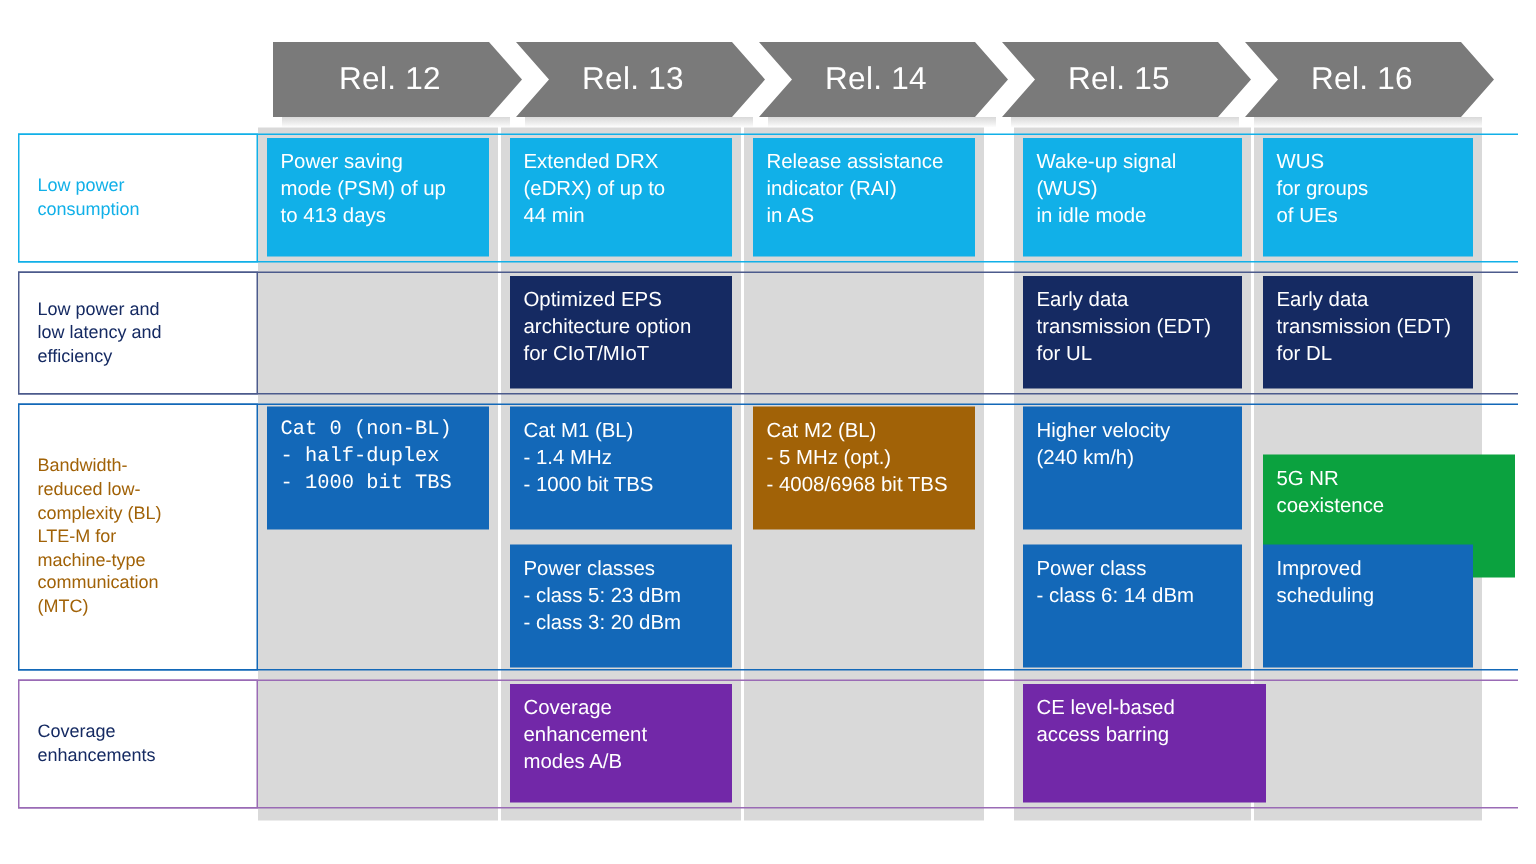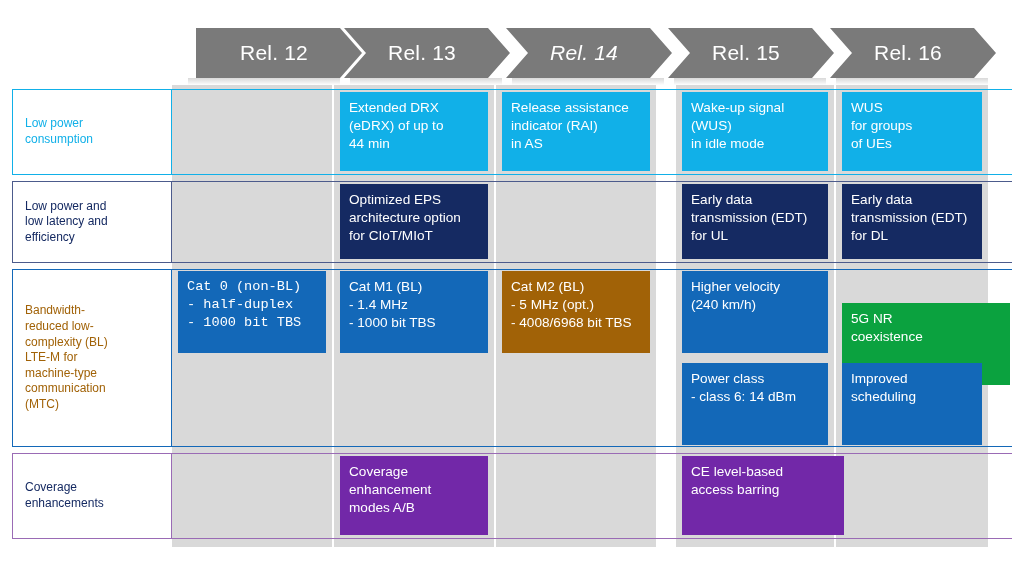--- a/index.html
+++ b/index.html
@@ -86,29 +86,29 @@
   
   .bandline{
     position:absolute;left:12px;width:1000px;height:1px;z-index:6;
   }
 </style>
 </head>
 <body>
 
 <div id="roadmap-header">
     <div class="chev-shadow" style="left: 6px; width: 152px;"></div>
-    <div class="chevron chev-first" style="left: 14px; width: 166px;">
+    <div class="chevron chev-first" style="left: 0px; width: 166px;">
       <span>Rel. 12</span>
     </div>
     <div class="chev-shadow" style="left: 168px; width: 152px;"></div>
     <div class="chevron chev-mid" style="left: 162px; width: 166px;">
       <span>Rel. 13</span>
     </div>
     <div class="chev-shadow" style="left: 330px; width: 152px;"></div>
-    <div class="chevron chev-mid" style="left: 324px; width: 166px; font-style: italic;">
+    <div class="chevron chev-mid" style="left: 324px; width: 166px;">
       <span>Rel. 14</span>
     </div>
     <div class="chev-shadow" style="left: 492px; width: 152px;"></div>
     <div class="chevron chev-mid" style="left: 486px; width: 166px;">
       <span>Rel. 15</span>
     </div>
     <div class="chev-shadow" style="left: 654px; width: 152px;"></div>
     <div class="chevron chev-mid" style="left: 648px; width: 166px;">
       <span>Rel. 16</span>
     </div>
@@ -117,20 +117,23 @@
 <div id="grid">
     <div class="colband" style="left: 172px; width: 160px;"></div>
     <div class="colband" style="left: 334px; width: 160px;"></div>
     <div class="colband" style="left: 496px; width: 160px;"></div>
     <div class="colband" style="left: 676px; width: 158px;"></div>
     <div class="colband" style="left: 836px; width: 152px;"></div>
     <div class="rowlabel" style="left: 12px; top: 4px; width: 160px; height: 86px; color: rgb(17, 176, 232); border: 1px solid rgb(17, 176, 232); white-space: pre-line;">Low power
 consumption</div>
     <div class="bandline" style="top: 4px; background: rgb(17, 176, 232);"></div>
     <div class="bandline" style="top: 89px; background: rgb(17, 176, 232);"></div>
+    <div class="cell" style="left: 178px; top: 7px; width: 148px; height: 79px; background: rgb(17, 176, 232);">Power saving
+mode (PSM) of up
+to 413 days</div>
     <div class="cell" style="left: 340px; top: 7px; width: 148px; height: 79px; background: rgb(17, 176, 232);">Extended DRX
 (eDRX) of up to
 44 min</div>
     <div class="cell" style="left: 502px; top: 7px; width: 148px; height: 79px; background: rgb(17, 176, 232);">Release assistance
 indicator (RAI)
 in AS</div>
     <div class="cell" style="left: 842px; top: 7px; width: 140px; height: 79px; background: rgb(17, 176, 232);">WUS
 for groups
 of UEs</div>
     <div class="cell" style="left: 682px; top: 7px; width: 146px; height: 79px; background: rgb(17, 176, 232);">Wake-up signal
@@ -165,20 +168,23 @@
     <div class="cell" style="left: 340px; top: 186px; width: 148px; height: 82px; background: rgb(19, 104, 184);">Cat M1 (BL)
 - 1.4 MHz
 - 1000 bit TBS</div>
     <div class="cell" style="left: 502px; top: 186px; width: 148px; height: 82px; background: #a16207;">Cat M2 (BL)
 - 5 MHz (opt.)
 - 4008/6968 bit TBS</div>
     <div class="cell" style="left: 682px; top: 186px; width: 146px; height: 82px; background: rgb(19, 104, 184);">Higher velocity
 (240 km/h)</div>
     <div class="cell" style="left: 842px; top: 186px; width: 168px; height: 82px; background: rgb(11, 162, 63); margin-top: 32px;">5G NR
 coexistence</div>
+    <div class="cell" style="left: 340px; top: 278px; width: 148px; height: 82px; background: rgb(19, 104, 184);">Power classes
+- class 5: 23 dBm
+- class 3: 20 dBm</div>
     <div class="cell" style="left: 682px; top: 278px; width: 146px; height: 82px; background: rgb(19, 104, 184);">Power class
 - class 6: 14 dBm</div>
     <div class="cell" style="left: 842px; top: 278px; width: 140px; height: 82px; background: rgb(19, 104, 184);">Improved
 scheduling</div>
     <div class="rowlabel" style="left: 12px; top: 368px; width: 160px; height: 86px; color: rgb(21, 42, 98); border: 1px solid rgb(154, 107, 181); white-space: pre-line;">Coverage
 enhancements</div>
     <div class="bandline" style="top: 368px; background: rgb(154, 107, 181);"></div>
     <div class="bandline" style="top: 453px; background: rgb(154, 107, 181);"></div>
     <div class="cell" style="left: 340px; top: 371px; width: 148px; height: 79px; background: rgb(114, 40, 168);">Coverage
 enhancement

